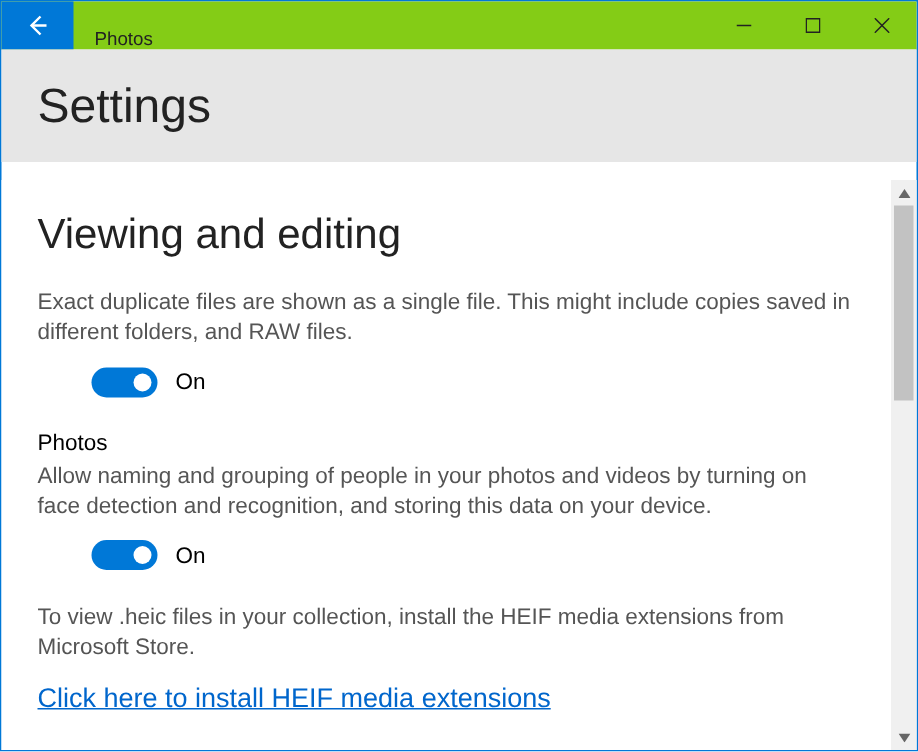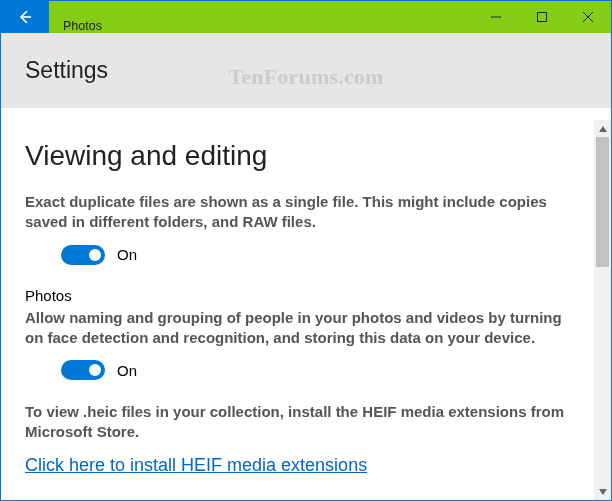--- a/index.html
+++ b/index.html
@@ -38,21 +38,21 @@
     color: #222;
   }
   .win-btn svg { width: 10px; height: 10px; }
   .header-band {
     height: 75px;
     background: #e6e6e6;
     display: flex; align-items: center;
     padding-left: 24px;
     position: relative;
   }
-  .header-title { font-size: 23px; font-weight: 400; color: #222; }
+  .header-title { font-size: 32px; font-weight: 400; color: #222; }
   .watermark {
     position: absolute;
     top: 63px; left: 0; right: 0;
     text-align: center;
     font-size: 22px; font-weight: 600;
     color: rgba(120,120,120,0.23);
     font-family: Georgia, "Times New Roman", serif;
     pointer-events: none;
     z-index: 50;
     letter-spacing: 0.2px;
@@ -84,21 +84,21 @@
   }
   .scroll-thumb {
     position: absolute;
     top: 17px; left: 2px;
     width: 13px; height: 130px;
     background: #c2c2c2;
     cursor: pointer;
   }
   h1.section { font-size: 28px; font-weight: 400; margin-bottom: 20px; }
   .setting-title { font-size: 15px; font-weight: 400; color: #000; margin-bottom: 4px; }
-  .setting-desc { font-size: 15px; font-weight: 700; color: #555; line-height: 1.35; margin-bottom: 12px; }
+  .setting-desc { font-size: 15px; font-weight: 400; color: #555; line-height: 1.35; margin-bottom: 12px; }
   .toggle-row { display: flex; align-items: center; gap: 12px; margin-bottom: 22px; position: relative; padding-left: 36px; }
   .toggle {
     width: 44px; height: 20px;
     border-radius: 10px;
     background: #0078d7;
     position: relative;
     cursor: pointer;
   }
   .toggle-knob {
     position: absolute;
@@ -161,21 +161,20 @@
           <line x1="0" y1="0" x2="10" y2="10" stroke="#222" stroke-width="1"></line>
           <line x1="10" y1="0" x2="0" y2="10" stroke="#222" stroke-width="1"></line>
         </svg>
     </div>
   </div>
 
   <div class="header-band">
     <div class="header-title">Settings</div>
   </div>
 
-  <div class="watermark">TenForums.com</div>
 
   <div class="content-wrap">
     <div class="content">
 
       <h1 class="section">Viewing and editing</h1>
 
       <div class="setting-desc">Exact duplicate files are shown as a single file. This might include copies saved in different folders, and RAW files.</div>
       <div class="toggle-row">
         <div class="toggle">
           <div class="toggle-knob"></div>

